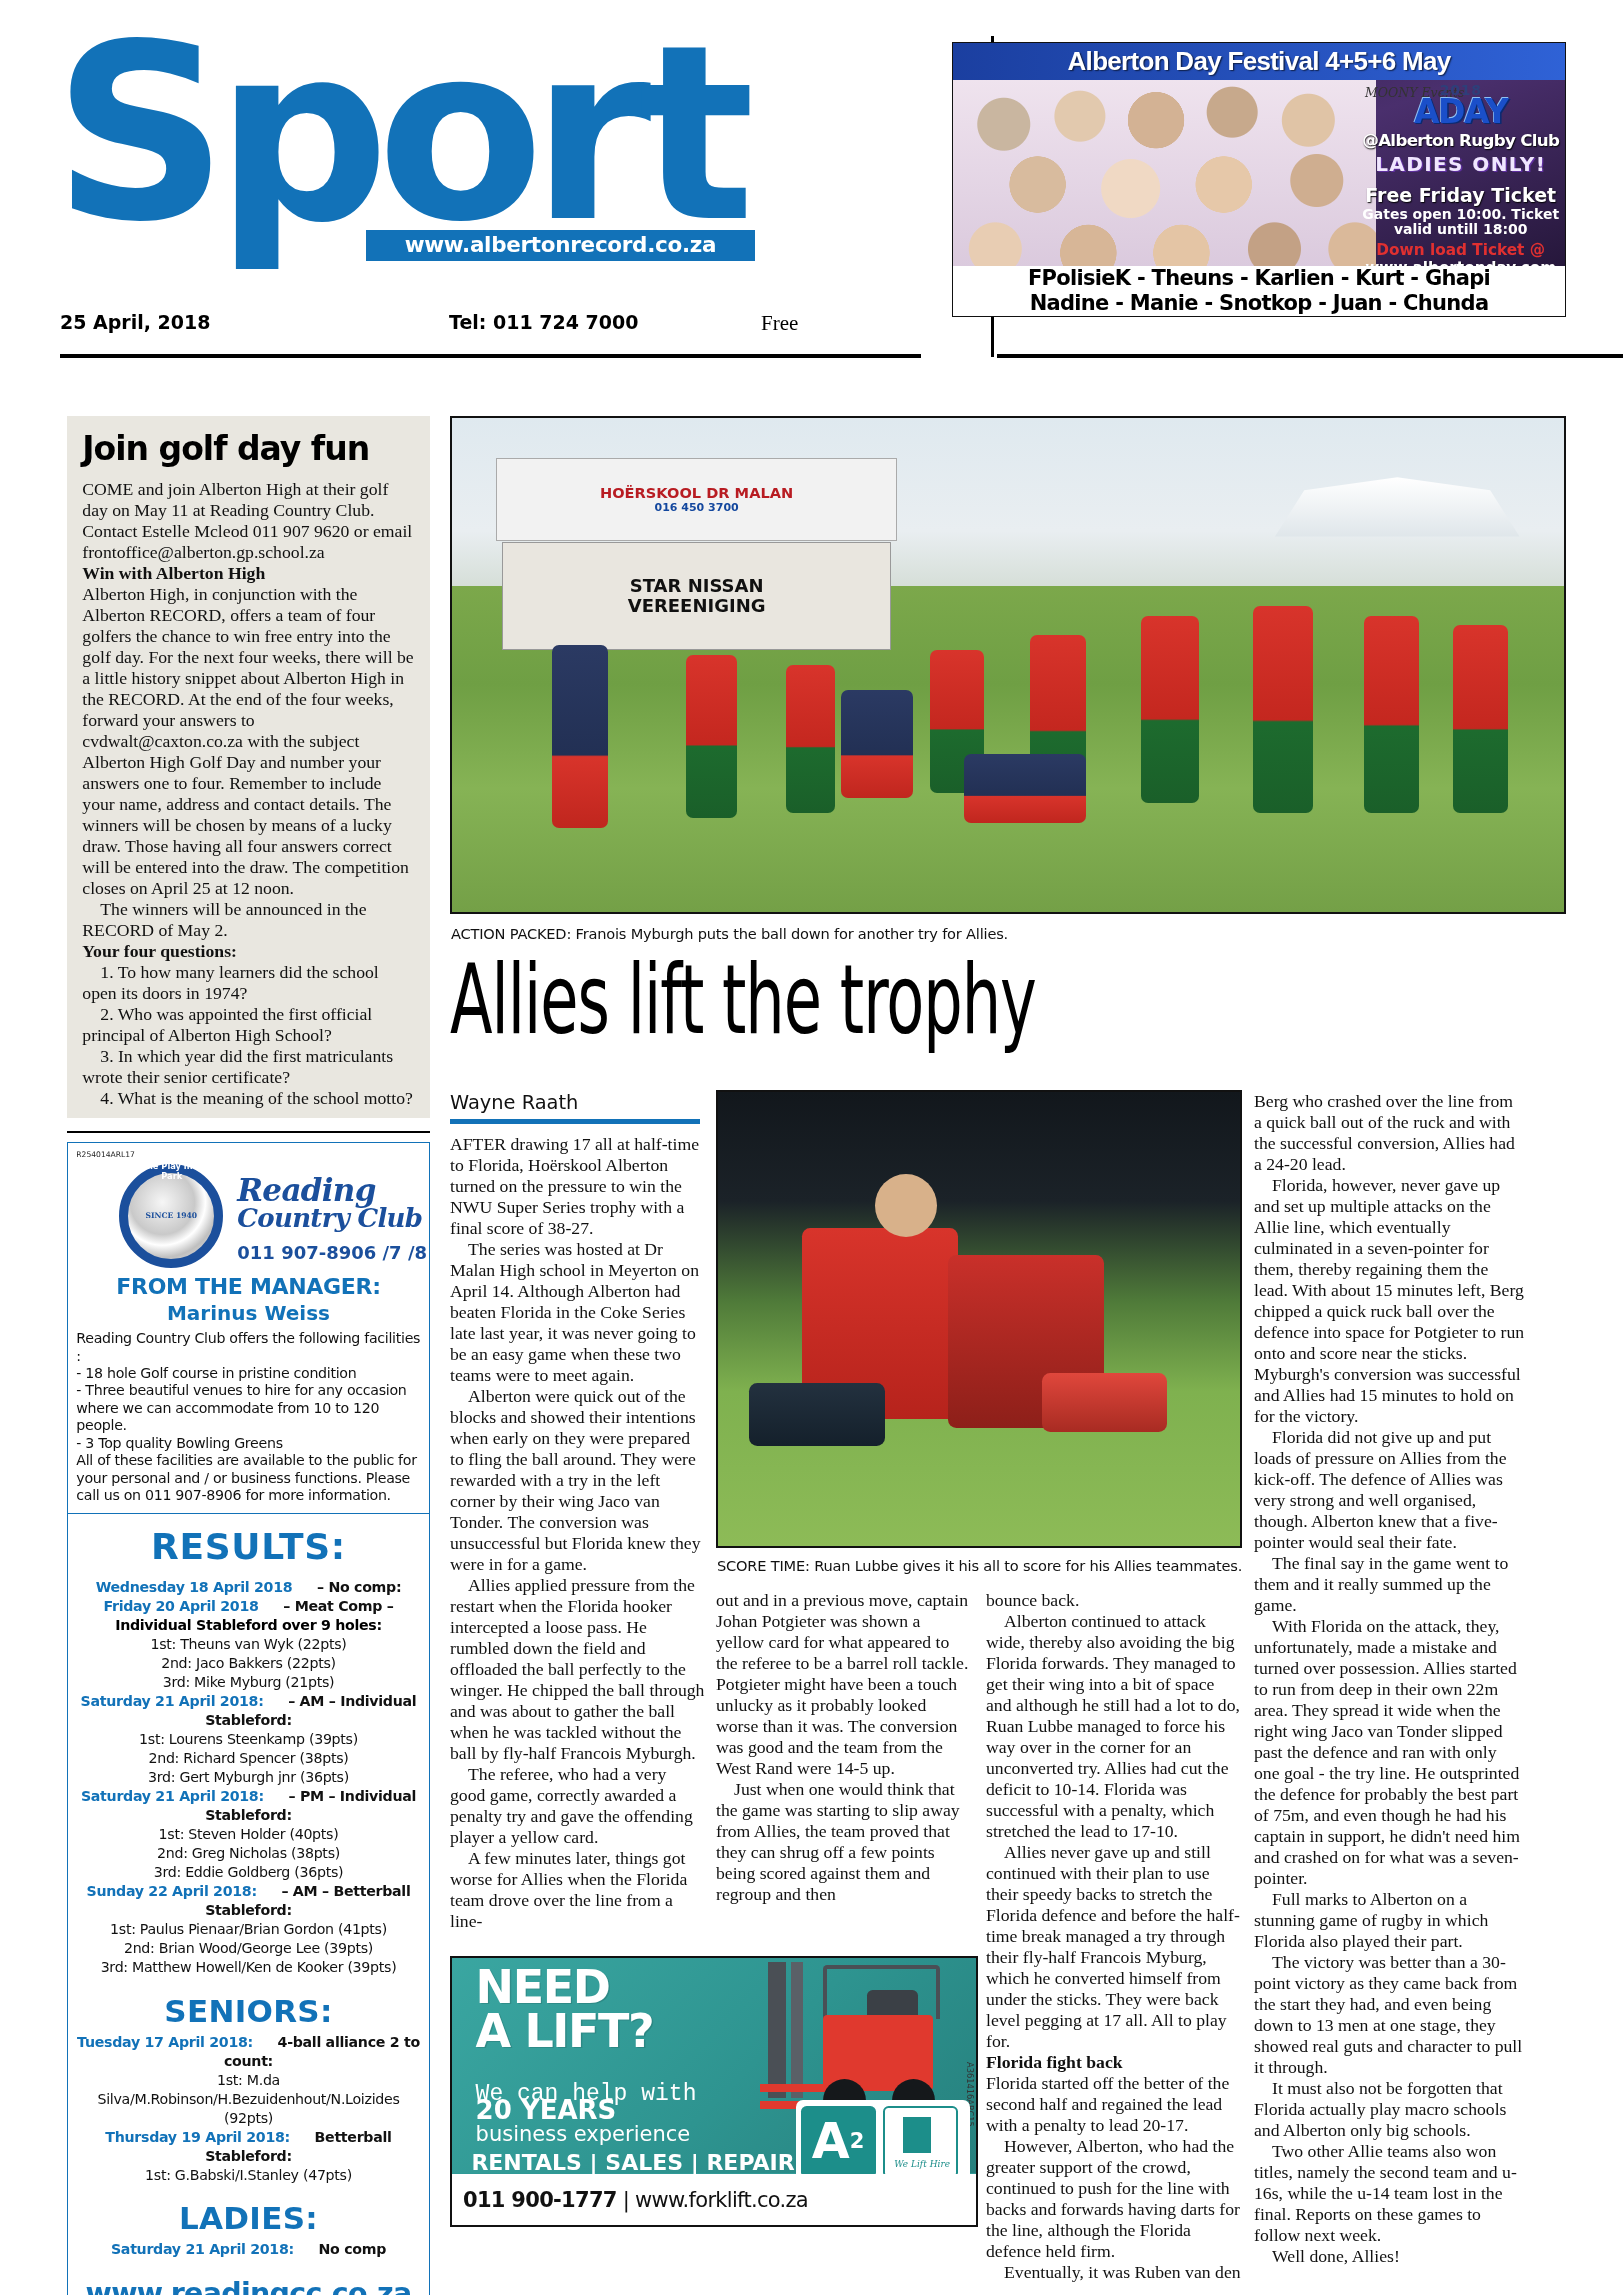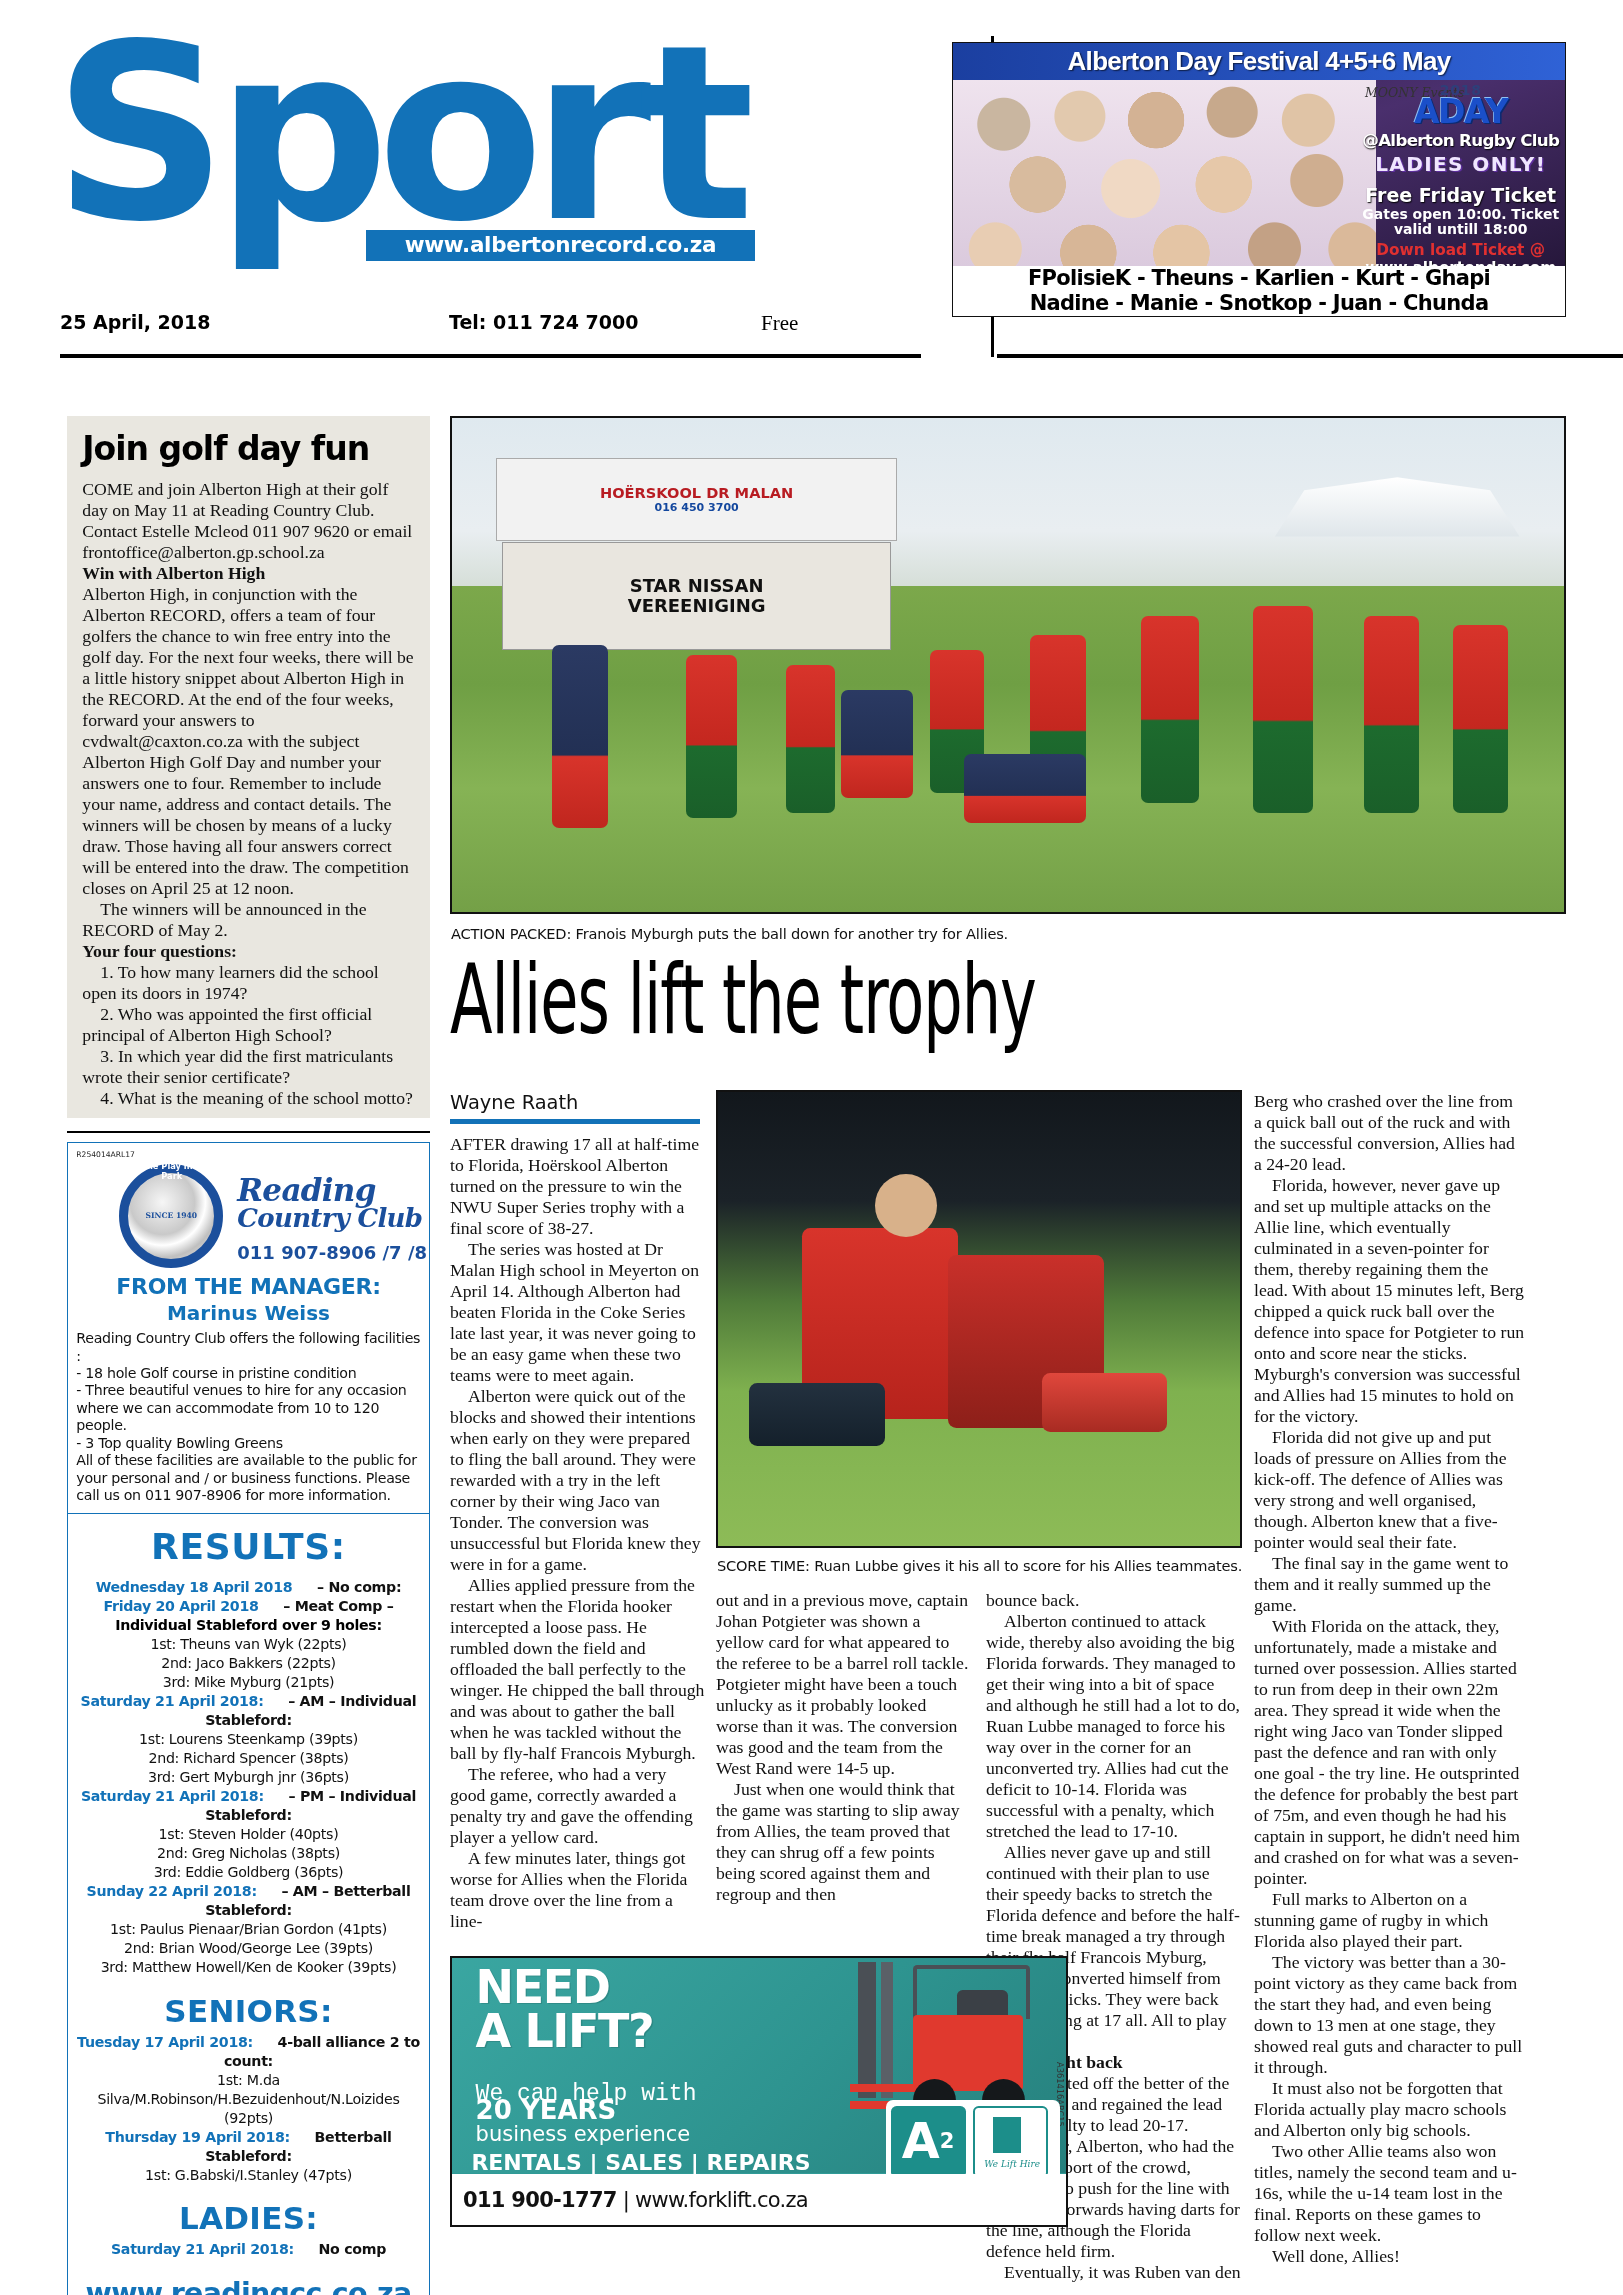--- a/index.html
+++ b/index.html
@@ -429,21 +429,21 @@
     background: linear-gradient(180deg,#12171c 0%,#1b2228 24%,#4f7a39 46%,#7fb14f 66%,#8dbb57 100%);
   }
   .p2-fig {
     position:absolute; border-radius:8.3px;
   }
   #cap-p2 { left:717px; top:1557px; width:528px; }
 
   
   .flad {
     position:absolute; left:450px; top:1956px;
-    width:618px; height:271px;
+    width:528px; height:271px;
     border:2.1px solid #111;
     background:#2f9a97;
     overflow:hidden;
   }
   .fl-body { position:absolute; left:0; top:0; width:100%; height:215px;
              background: linear-gradient(135deg,#3aa6a1 0%,#2e9490 55%,#26807d 100%); }
   .fl-need {
     position:absolute; left:23.6px; top:7px;
     font-family:"DejaVu Sans", sans-serif; font-weight:700;
     font-size:46px; color:#fff; line-height:0.96; letter-spacing:-1.4px;

